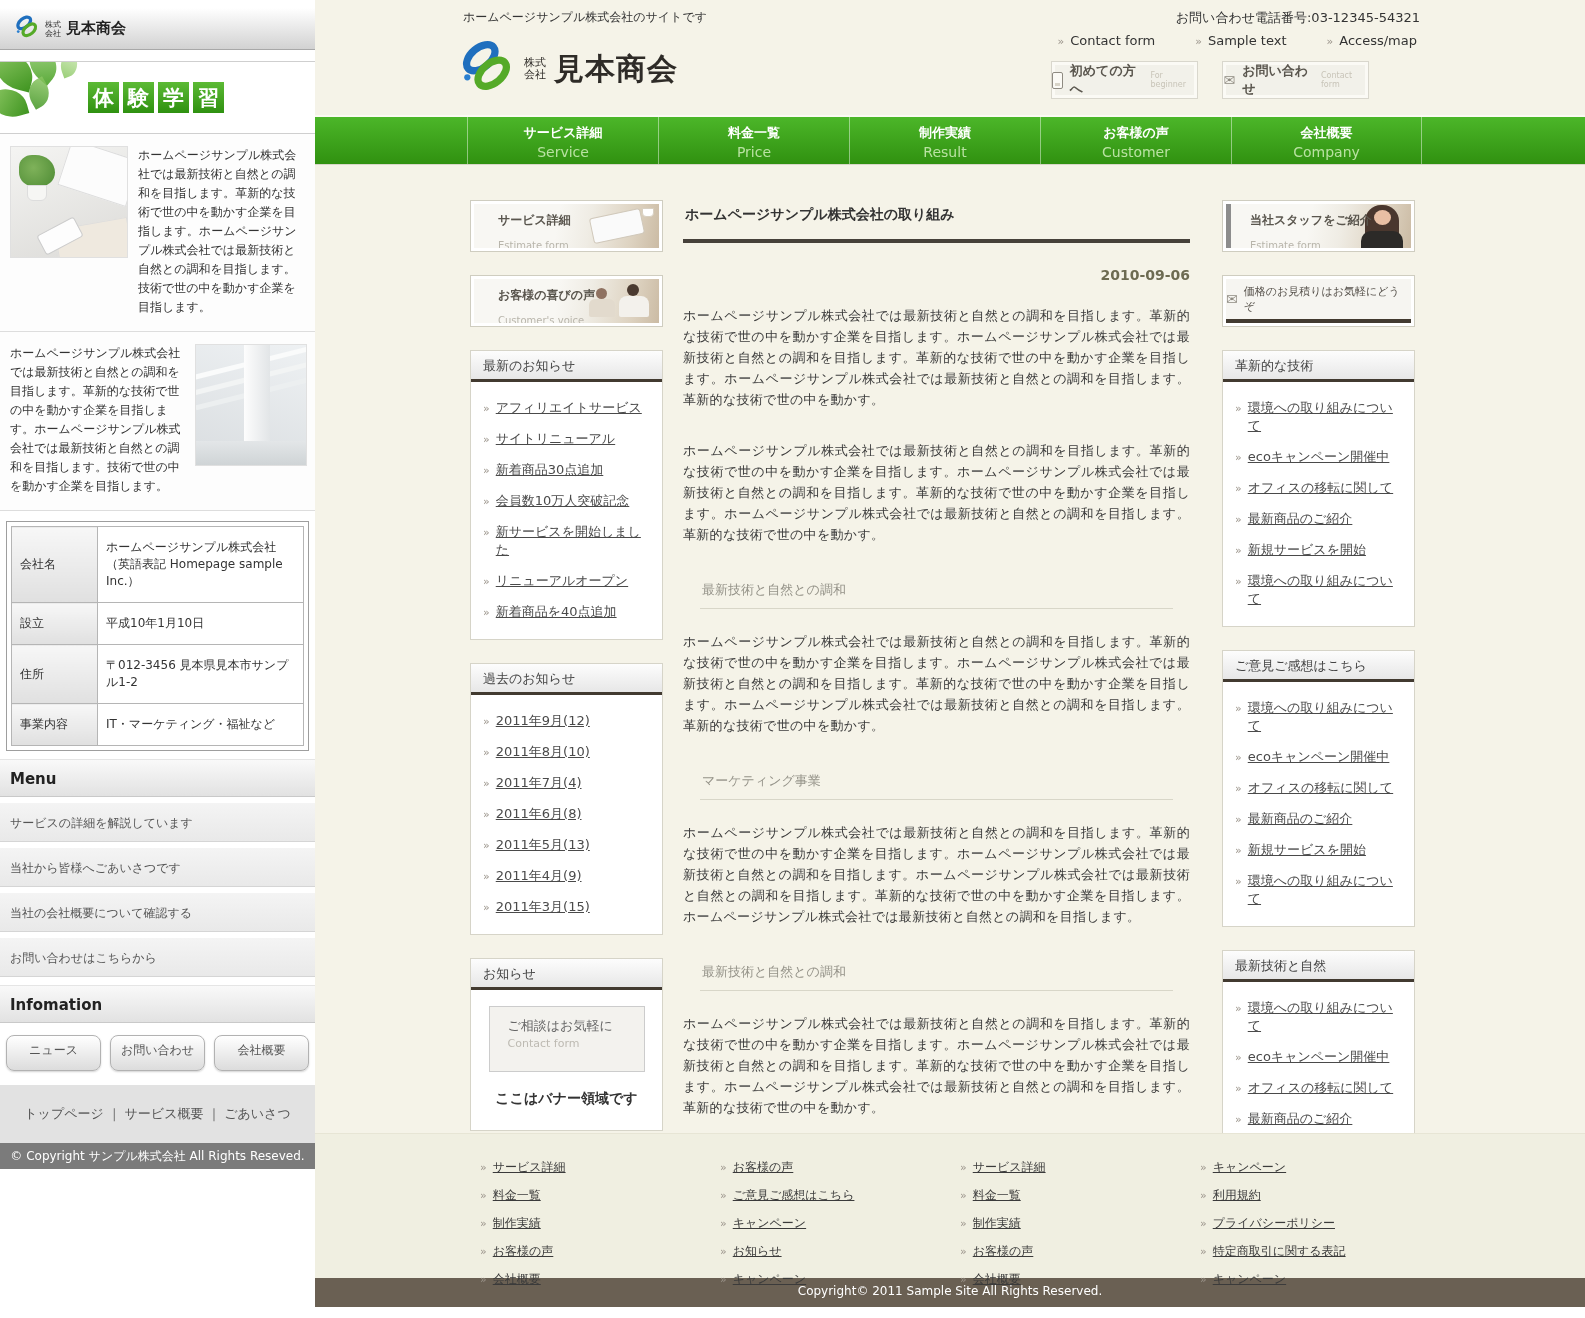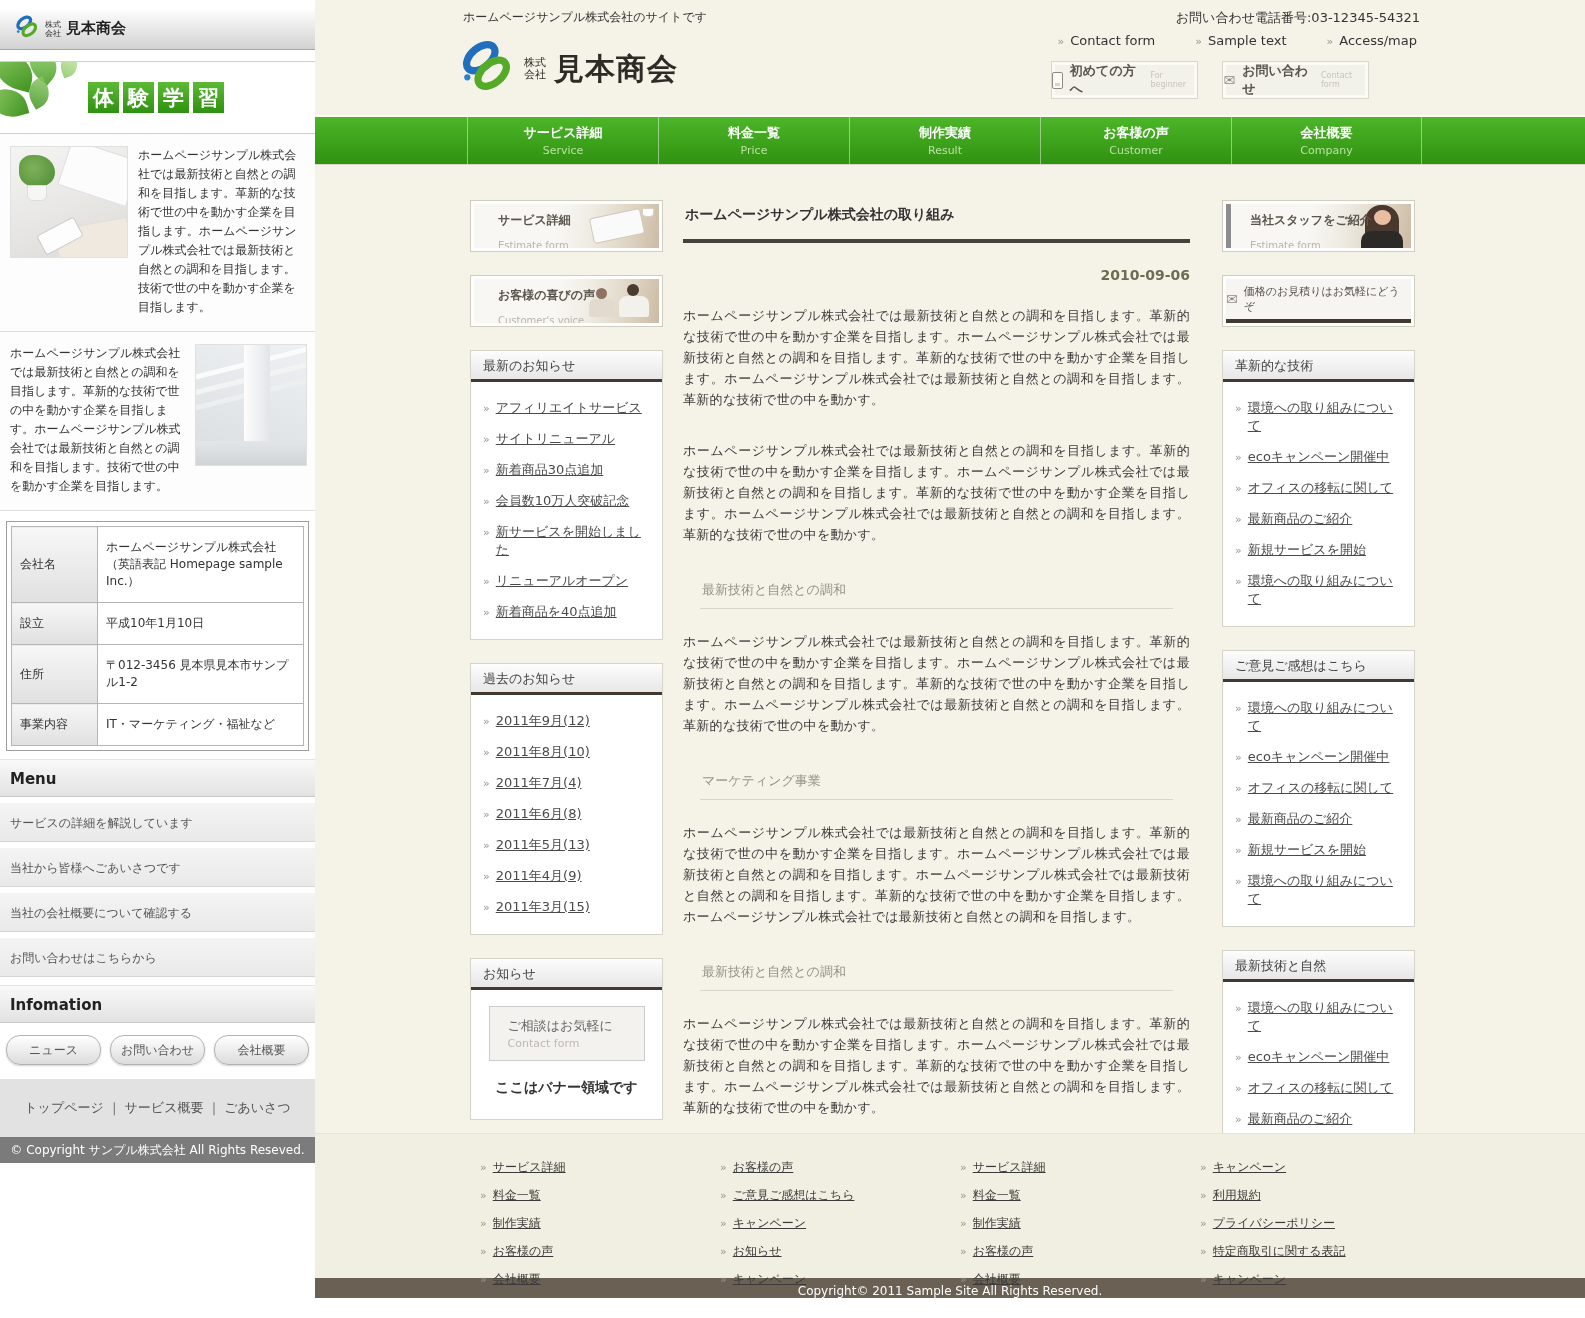--- a/index.html
+++ b/index.html
@@ -47,22 +47,22 @@
   .sb-tablewrap { margin:10px 6px 4px; border:1px solid #9e9e9e; background:#fff; padding:4px; }
   .sb-table { width:100%; border-collapse:collapse; }
   .sb-table td { border:1px solid #b5b5b5; font-size:12px; color:#333; padding:12px 8px; vertical-align:middle; }
   .sb-table td.lbl { width:86px; background:linear-gradient(#f7f7f7,#e0e0e0); }
   .sb-head { height:38px; line-height:38px; background:linear-gradient(#f9f9f9,#e2e2e2);
     border-top:1px solid #e5e5e5; border-bottom:1px solid #c9c9c9; font-weight:bold; font-size:15px;
     color:#222; padding-left:10px; margin-top:8px; }
   .sb-item { height:40px; line-height:40px; margin-top:5px; background:linear-gradient(#f4f4f4,#e9e9e9);
     border-top:1px solid #fff; border-bottom:1px solid #d5d5d5; font-size:12px; color:#555; padding-left:10px; cursor:pointer; }
   .sb-btnrow { display:flex; gap:9px; padding:12px 6px 14px; }
-  .sb-btn { flex:1; height:30px; line-height:28px; text-align:center; background:linear-gradient(#ffffff,#dcdcdc);
-    border:1px solid #b2b2b2; border-radius:14px; font-size:12px; color:#555; cursor:pointer; box-shadow:0 1px 2px rgba(0,0,0,.18); }
+  .sb-btn { flex:1; height:36px; line-height:28px; text-align:center; background:linear-gradient(#ffffff,#dcdcdc);
+    border:1px solid #b2b2b2; border-radius:8px; font-size:12px; color:#555; cursor:pointer; box-shadow:0 1px 2px rgba(0,0,0,.18); }
   .sb-links { height:58px; background:#e2e2e2; display:flex; align-items:center; justify-content:center; font-size:13px; color:#555; gap:4px; }
   .sb-links a { color:#555; text-decoration:none; }
   .sb-copy { height:26px; line-height:26px; background:#7b7b7b; color:#fff; text-align:center; font-size:12px; }
 
   
   .main { position:absolute; left:315px; top:0; width:1270px; height:1318px; background:#fff; }
   .main-header { height:115px; background:#f5f3e8; position:relative; }
   .hd-tagline { position:absolute; left:148px; top:9px; font-size:12px; color:#333; }
   .hd-phone { position:absolute; right:165px; top:9px; font-size:13px; color:#333; }
   .hd-logo { position:absolute; left:143px; top:40px; display:flex; align-items:center; gap:8px; }
@@ -80,21 +80,21 @@
   .hd-btn .bs { font-size:8px; color:#c8c4b8; }
   .icon-phone { width:11px; height:17px; border:1px solid #8f8b82; border-radius:2px; position:relative; background:#fbfaf5; }
   .icon-phone:after { content:""; position:absolute; left:2px; right:2px; bottom:2px; height:3px; background:#d8d4c8; }
   .icon-mail { font-size:14px; color:#8f8b82; line-height:1; }
 
   .main-nav { height:50px; background:linear-gradient(#4cb629,#309110); border-top:2px solid #fbfaf3;
     border-bottom:1px solid #d8d6c8; display:flex; padding-left:152px; }
   .nav-item { width:191px; text-align:center; border-left:1px solid rgba(255,255,255,.45); cursor:pointer; padding-top:7px; }
   .nav-item:last-child { border-right:1px solid rgba(255,255,255,.45); }
   .nav-jp { font-size:13px; font-weight:bold; color:#fff; }
-  .nav-en { font-size:11px; color:#b9e2a2; margin-top:2px; }
+  .nav-en { font-size:14px; color:#b9e2a2; margin-top:2px; }
 
   .content { background:#f5f3e8; height:968px; overflow:hidden; display:flex; padding:35px 0 0 155px; }
   .col-left { width:193px; flex:none; }
   .col-center { width:507px; flex:none; margin-left:20px; margin-right:32px; }
   .col-right { width:193px; flex:none; }
 
   .photo-banner { height:52px; background:#fff; border:1px solid #cfcdc0; padding:3px; margin-bottom:23px; cursor:pointer; }
   .pb-inner { height:100%; position:relative; overflow:hidden; background:linear-gradient(100deg,#f8f7f3 45%,#efece4 62%,#ddd2c0 85%,#cbbba4 100%); }
   .pb-title { position:absolute; left:24px; top:8px; font-size:12px; font-weight:bold; color:#5a564e; white-space:nowrap; }
   .pb-sub { position:absolute; left:24px; top:36px; font-size:10px; color:#b8b5ab; }
@@ -114,36 +114,36 @@
   .qb-inner { height:100%; display:flex; align-items:center; justify-content:center; gap:6px;
     background:#f6f5f1; border-bottom:4px solid #423a30; font-size:11px; color:#55504a; }
 
   .box { background:#fff; border:1px solid #d6d4c8; margin-bottom:23px; }
   .box-head { height:31px; line-height:29px; padding-left:12px; font-size:13px; color:#444;
     background:linear-gradient(#fdfdfd,#e7e7e7); border-bottom:3px solid #423a30; }
   .box ul { list-style:none; padding:10px 8px 12px 12px; }
   .box li { padding:7px 0 6px; font-size:13px; display:flex; align-items:baseline; }
   .notice-body { padding:16px 0 22px; text-align:center; }
   .notice-banner { display:inline-block; width:156px; border:1px solid #ccc; background:#f3f2ee;
-    text-align:left; padding:10px 0 10px 18px; cursor:pointer; }
+    text-align:left; padding:10px 0 21px 18px; cursor:pointer; }
   .notice-banner .nb-l { font-size:13px; color:#666; }
   .notice-banner .nb-s { font-size:11px; color:#bdbab2; margin-top:2px; }
   .notice-note { font-size:14px; font-weight:bold; color:#333; margin-top:18px; }
 
   .article-title { font-size:14px; font-weight:bold; color:#333; padding:6px 0 15px 2px; border-bottom:4px solid #46413a; }
   .article-date { text-align:right; font-weight:bold; color:#6d6b52; font-size:14px; margin:24px 0 6px; }
   .article p { font-size:13px; line-height:21px; color:#3b3b3b; margin:22px 0 30px; letter-spacing:.3px; text-align:justify; }
   .article h3 { font-size:13px; font-weight:normal; color:#959389; margin:36px 17px 0; padding:0 0 9px 2px; border-bottom:1px solid #d8d6c8; }
 
   .footer { background:#f0efe1; border-top:1px solid #e7e5d5; height:145px; display:flex; padding:20px 0 0 165px; }
   .footer .fcol { width:240px; }
   .footer ul { list-style:none; }
   .footer li { padding:5px 0 6px; font-size:12px; display:flex; align-items:baseline; }
   .footer a { color:#3b3b3b; }
-  .bottom-bar { height:20px; line-height:26px; background:#6a6053; color:#fff; text-align:center; font-size:12px; }
+  .bottom-bar { height:29px; line-height:26px; background:#6a6053; color:#fff; text-align:center; font-size:12px; }
 </style>
 </head>
 <body>
 
 <aside class="sidebar">
   <div class="sb-logobar">
     <span>
       <svg width="26" height="24" viewBox="0 0 56 52">
         <ellipse cx="22" cy="17" rx="16" ry="9.5" fill="none" stroke="#1f6fbe" stroke-width="7" transform="rotate(-40 22 17)"></ellipse>
         <ellipse cx="33" cy="32" rx="16" ry="9.5" fill="none" stroke="#55aa28" stroke-width="7" transform="rotate(-40 33 32)"></ellipse>

